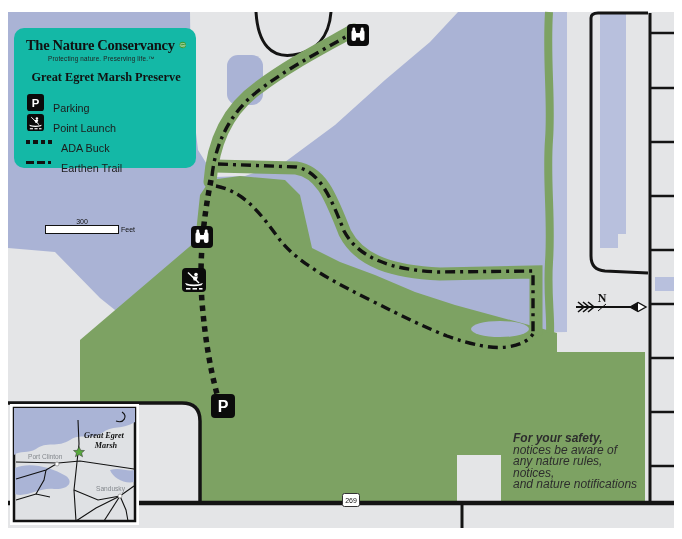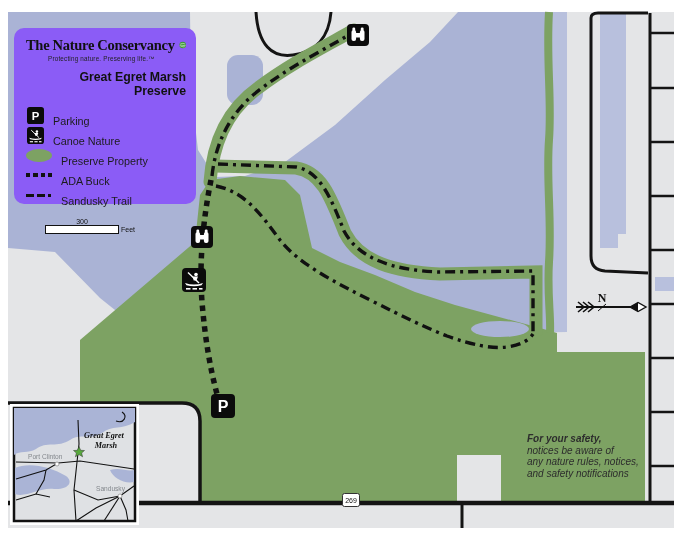--- a/index.html
+++ b/index.html
@@ -1,50 +1,50 @@
 <!DOCTYPE html>
 <html><head>
 <meta charset="utf-8">
 <style>
   html,body{margin:0;padding:0;background:#ffffff;}
   .page{position:relative;width:682px;height:539px;background:#ffffff;overflow:hidden;
         font-family:"Liberation Sans",sans-serif;}
   .map-svg{position:absolute;left:0;top:0;}
 
   
-  .legend{position:absolute;left:14px;top:28px;width:182px;height:176px;
-          background:#8b5cf6;border-radius:10px;box-sizing:border-box;
+  .legend{position:absolute;left:14px;top:28px;width:182px;height:140px;
+          background:#14b8a6;border-radius:10px;box-sizing:border-box;
           padding:8px 10px 6px 12px;}
   .tnc-row{display:flex;align-items:center;gap:4px;}
   .tnc-name{font-family:"Liberation Serif",serif;font-size:14.5px;font-weight:700;
             color:#111;letter-spacing:-0.3px;white-space:nowrap;}
   .tnc-tagline{font-size:6.3px;color:#222;margin:1px 0 0 22px;letter-spacing:0.2px;}
-  .legend-title{font-family:Liberation Sans, sans-serif;font-weight:700;font-size:12.3px;
-                color:#111;text-align:right;margin-top:8px;}
+  .legend-title{font-family:Liberation Serif, serif;font-weight:700;font-size:12.3px;
+                color:#111;text-align:center;margin-top:8px;}
   .legend-items{margin-top:7px;}
   .legend-row{display:flex;align-items:center;height:20px;gap:9px;}
   .legend-label{font-size:10.8px;color:#1c1c1c;margin-top:12px;}
   .licon{width:18px;height:18px;flex:0 0 18px;display:flex;align-items:center;justify-content:center;}
   .swatch-oval{width:26px;height:13px;background:#7da263;border-radius:50%;flex:0 0 26px;}
   .ada-sample{display:flex;gap:3px;width:26px;flex:0 0 26px;}
   .ada-sample i{width:4.5px;height:4.5px;background:#111;display:block;}
   .earthen-sample{display:flex;gap:3px;align-items:center;width:26px;flex:0 0 26px;}
   .earthen-sample .dash{width:8px;height:3px;background:#111;}
   .earthen-sample .dot{width:3px;height:3px;background:#111;}
 
   
   .scalebar{position:absolute;left:45px;top:218px;width:110px;}
   .scale-num{font-size:7px;color:#111;width:74px;text-align:center;}
   .scale-row{display:flex;align-items:center;}
   .scale-box{width:72px;height:7px;background:#fff;border:1.2px solid #111;}
   .scale-unit{font-size:7px;color:#111;margin-left:2px;}
 
   
-  .safety{position:absolute;left:527px;top:433px;width:125px;
-          font-size:10px;line-height:11.6px;color:#2d2d2d;font-style:italic;}
+  .safety{position:absolute;left:513px;top:433px;width:125px;
+          font-size:12px;line-height:11.6px;color:#2d2d2d;font-style:italic;}
   .safety b{font-style:italic;}
 </style>
 </head>
 <body>
 
 <div class="page">
 
 <svg class="map-svg" width="682" height="539" viewBox="0 0 682 539">
 
   <rect x="8" y="12" width="666" height="516" fill="#e4e5e7"></rect>
@@ -199,54 +199,50 @@
               <rect x="0" y="0" width="24" height="24" rx="4" fill="#0b0b0b"></rect>
           <circle cx="14" cy="6.5" r="1.8" fill="#fff"></circle>
           <path d="M10.5,8.5 h5.5 l-1.5,4 h-2.8 z" fill="#fff"></path>
           <path d="M6,4.5 L17,15" stroke="#fff" stroke-width="1.4"></path>
           <path d="M3,15 Q12,18 21,15 L19.5,17.2 Q12,19.4 4.5,17.2 Z" fill="#fff"></path>
           <rect x="4" y="20" width="4.5" height="1.6" fill="#fff"></rect>
           <rect x="10.5" y="20" width="4.5" height="1.6" fill="#fff"></rect>
           <rect x="17" y="20" width="3.5" height="1.6" fill="#fff"></rect>
             </svg>
       </span>
-      <span class="legend-label">Canoe Nature</span>
-    </div>
-    <div class="legend-row">
-      <span class="swatch-oval"></span>
-      <span class="legend-label">Preserve Property</span>
+      <span class="legend-label">Point Launch</span>
     </div>
     <div class="legend-row">
       <span class="ada-sample">
             <i></i>
             <i></i>
             <i></i>
             <i></i>
           </span>
       <span class="legend-label">ADA Buck</span>
     </div>
     <div class="legend-row">
       <span class="earthen-sample">
         <span class="dash"></span>
             <span class="dash"></span>
             <span class="dot"></span>
           </span>
-      <span class="legend-label">Sandusky Trail</span>
+      <span class="legend-label">Earthen Trail</span>
     </div>
   </div>
 </div>
 
 <div class="scalebar">
   <div class="scale-num">300</div>
   <div class="scale-row">
     <div class="scale-box"></div>
     <div class="scale-unit">Feet</div>
   </div>
 </div>
 
 <div class="safety">
   <b>For your safety,</b><br>
   <span>notices be aware of</span><br>
   <span>any nature rules, notices,</span><br>
-  <span>and safety notifications</span>
+  <span>and nature notifications</span>
 </div>
 
 </div>
 
 </body></html>

